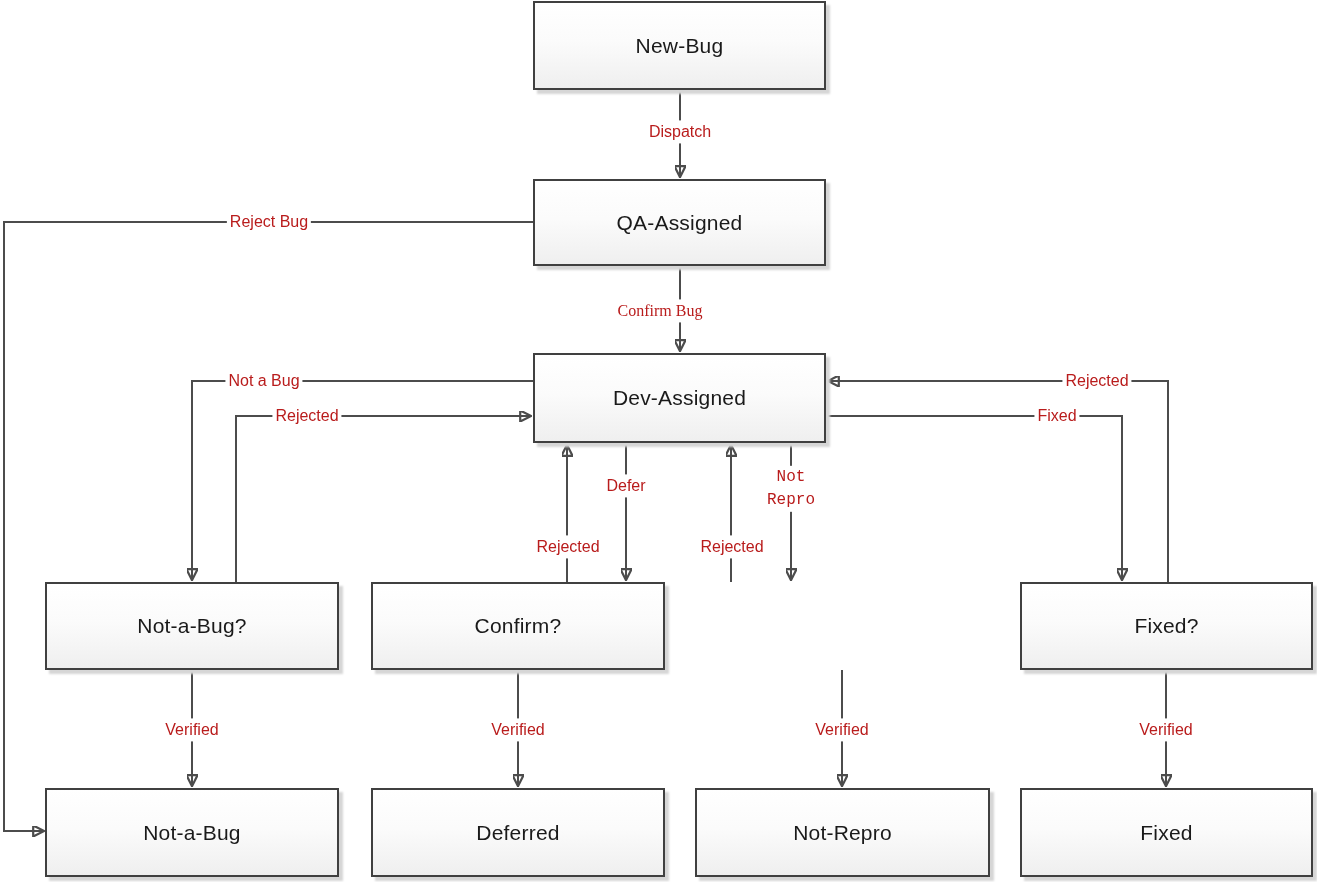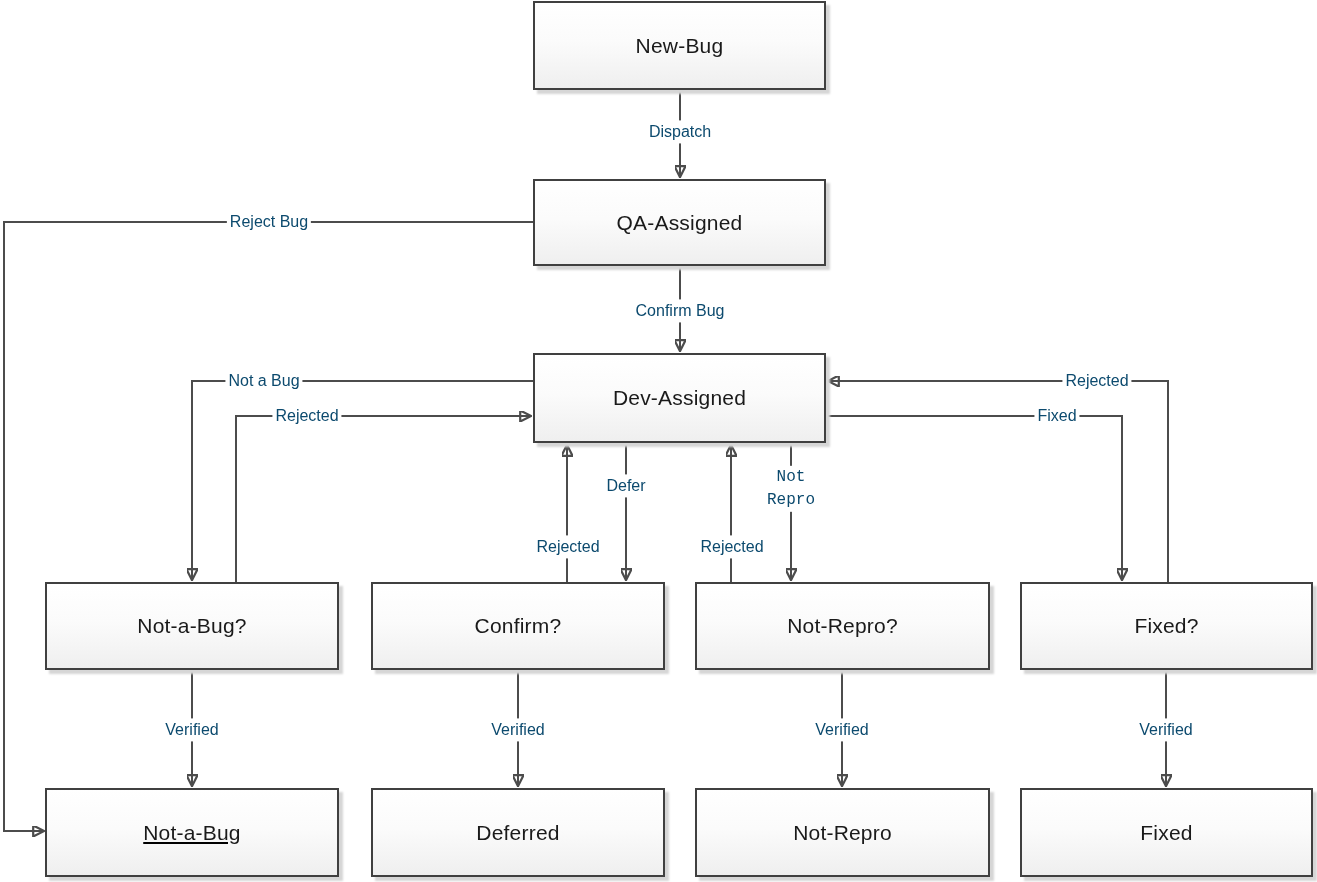--- a/index.html
+++ b/index.html
@@ -41,21 +41,21 @@
   .node-label {
     font-size: 21px;
     color: #1a1a1a;
     letter-spacing: 0.2px;
     white-space: nowrap;
   }
   .edge-label {
     position: absolute;
     transform: translate(-50%, -50%);
     background: #ffffff;
-    color: #0c4a6e;
+    color: #b91c1c;
     font-size: 16px;
     line-height: 1.45;
     padding: 0 3px;
     white-space: nowrap;
     text-align: center;
   }
   .edge-label.wrap {
     white-space: normal;
     width: 58px;
     padding: 0 1px;
@@ -98,42 +98,39 @@
   </div>
   <div class="node" style="left:533px; top:353px; width:293px; height:90px;">
     <span class="node-label">Dev-Assigned</span>
   </div>
   <div class="node" style="left:45px;  top:582px; width:294px; height:88px;">
     <span class="node-label">Not-a-Bug?</span>
   </div>
   <div class="node" style="left:371px; top:582px; width:294px; height:88px;">
     <span class="node-label">Confirm?</span>
   </div>
-  <div class="node" style="left:695px; top:582px; width:295px; height:88px;">
-    <span class="node-label">Not-Repro?</span>
-  </div>
   <div class="node" style="left:1020px;top:582px; width:293px; height:88px;">
     <span class="node-label">Fixed?</span>
   </div>
-  <div class="node" style="left:45px;  top:788px; width:294px; height:89px;text-decoration:underline;">
+  <div class="node" style="left:45px;  top:788px; width:294px; height:89px;">
     <span class="node-label">Not-a-Bug</span>
   </div>
   <div class="node" style="left:371px; top:788px; width:294px; height:89px;">
     <span class="node-label">Deferred</span>
   </div>
   <div class="node" style="left:695px; top:788px; width:295px; height:89px;">
     <span class="node-label">Not-Repro</span>
   </div>
   <div class="node" style="left:1020px;top:788px; width:293px; height:89px;">
     <span class="node-label">Fixed</span>
   </div>
 
   <span class="edge-label" style="left:680px;  top:132px;">Dispatch</span>
   <span class="edge-label" style="left:269px;  top:222px;text-align:right;">Reject Bug</span>
-  <span class="edge-label" style="left:680px;  top:311px;">Confirm Bug</span>
+  <span class="edge-label" style="left:660px;  top:311px;font-family:Liberation Serif, serif;">Confirm Bug</span>
   <span class="edge-label" style="left:264px;  top:381px;">Not a Bug</span>
   <span class="edge-label" style="left:307px;  top:416px;">Rejected</span>
   <span class="edge-label" style="left:626px;  top:486px;">Defer</span>
   <span class="edge-label" style="left:568px;  top:547px;">Rejected</span>
   <span class="edge-label wrap" style="left:791px; top:489px;">Not Repro</span>
   <span class="edge-label" style="left:732px;  top:547px;">Rejected</span>
   <span class="edge-label" style="left:1057px; top:416px;">Fixed</span>
   <span class="edge-label" style="left:1097px; top:381px;">Rejected</span>
   <span class="edge-label" style="left:192px;  top:730px;">Verified</span>
   <span class="edge-label" style="left:518px;  top:730px;">Verified</span>

